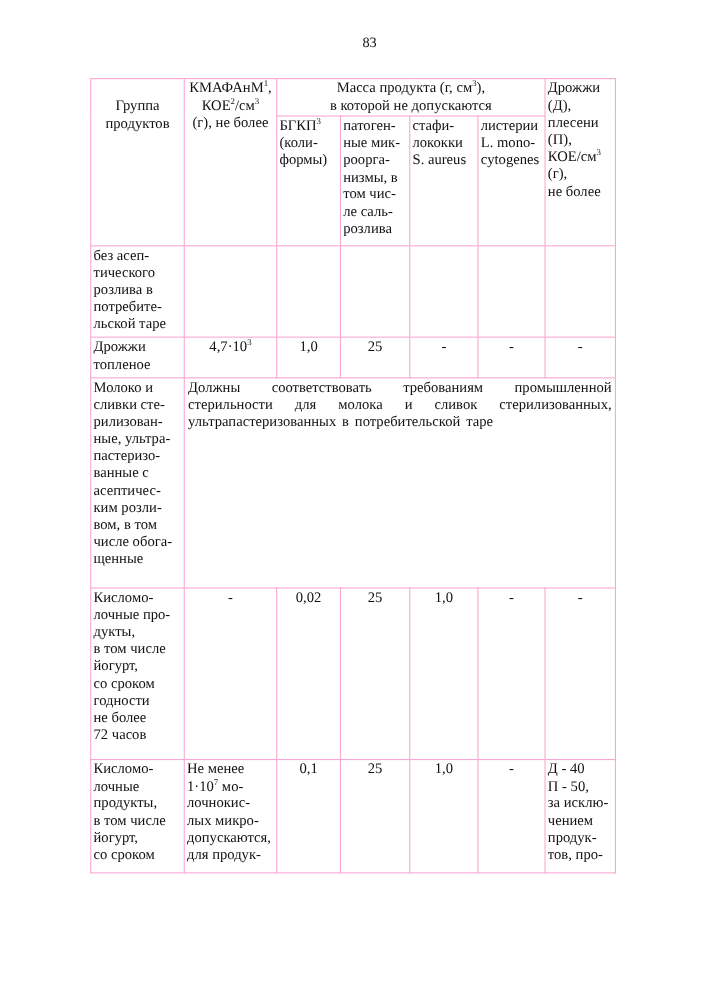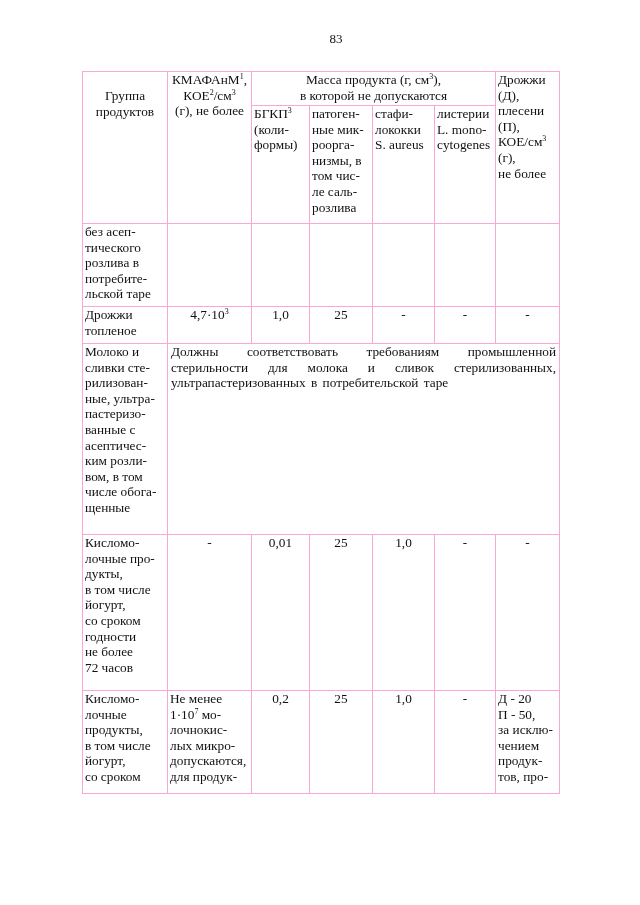--- a/index.html
+++ b/index.html
@@ -109,45 +109,45 @@
     <td class="l">Кисломо-
 лочные про-
 дукты,
 в том числе
 йогурт,
 со сроком
 годности
 не более
 72 часов</td>
     <td class="c">-</td>
-    <td class="c">0,01</td>
+    <td class="c">0,02</td>
     <td class="c">25</td>
     <td class="c">1,0</td>
     <td class="c">-</td>
     <td class="c">-</td>
   </tr>
 
   <tr style="height:103px">
     <td class="l">Кисломо-
 лочные
 продукты,
 в том числе
 йогурт,
 со сроком</td>
     <td class="l"><span>Не менее
 1·10</span><sup>7</sup><span> мо-
 лочнокис-
 лых микро-
 допускаются,
 для  продук-</span></td>
-    <td class="c">0,2</td>
+    <td class="c">0,1</td>
     <td class="c">25</td>
     <td class="c">1,0</td>
     <td class="c">-</td>
-    <td class="l">Д - 20
+    <td class="l">Д - 40
 П - 50,
 за исклю-
 чением
 продук-
 тов, про-</td>
   </tr>
 </tbody>
   </table>
 
 </body></html>

